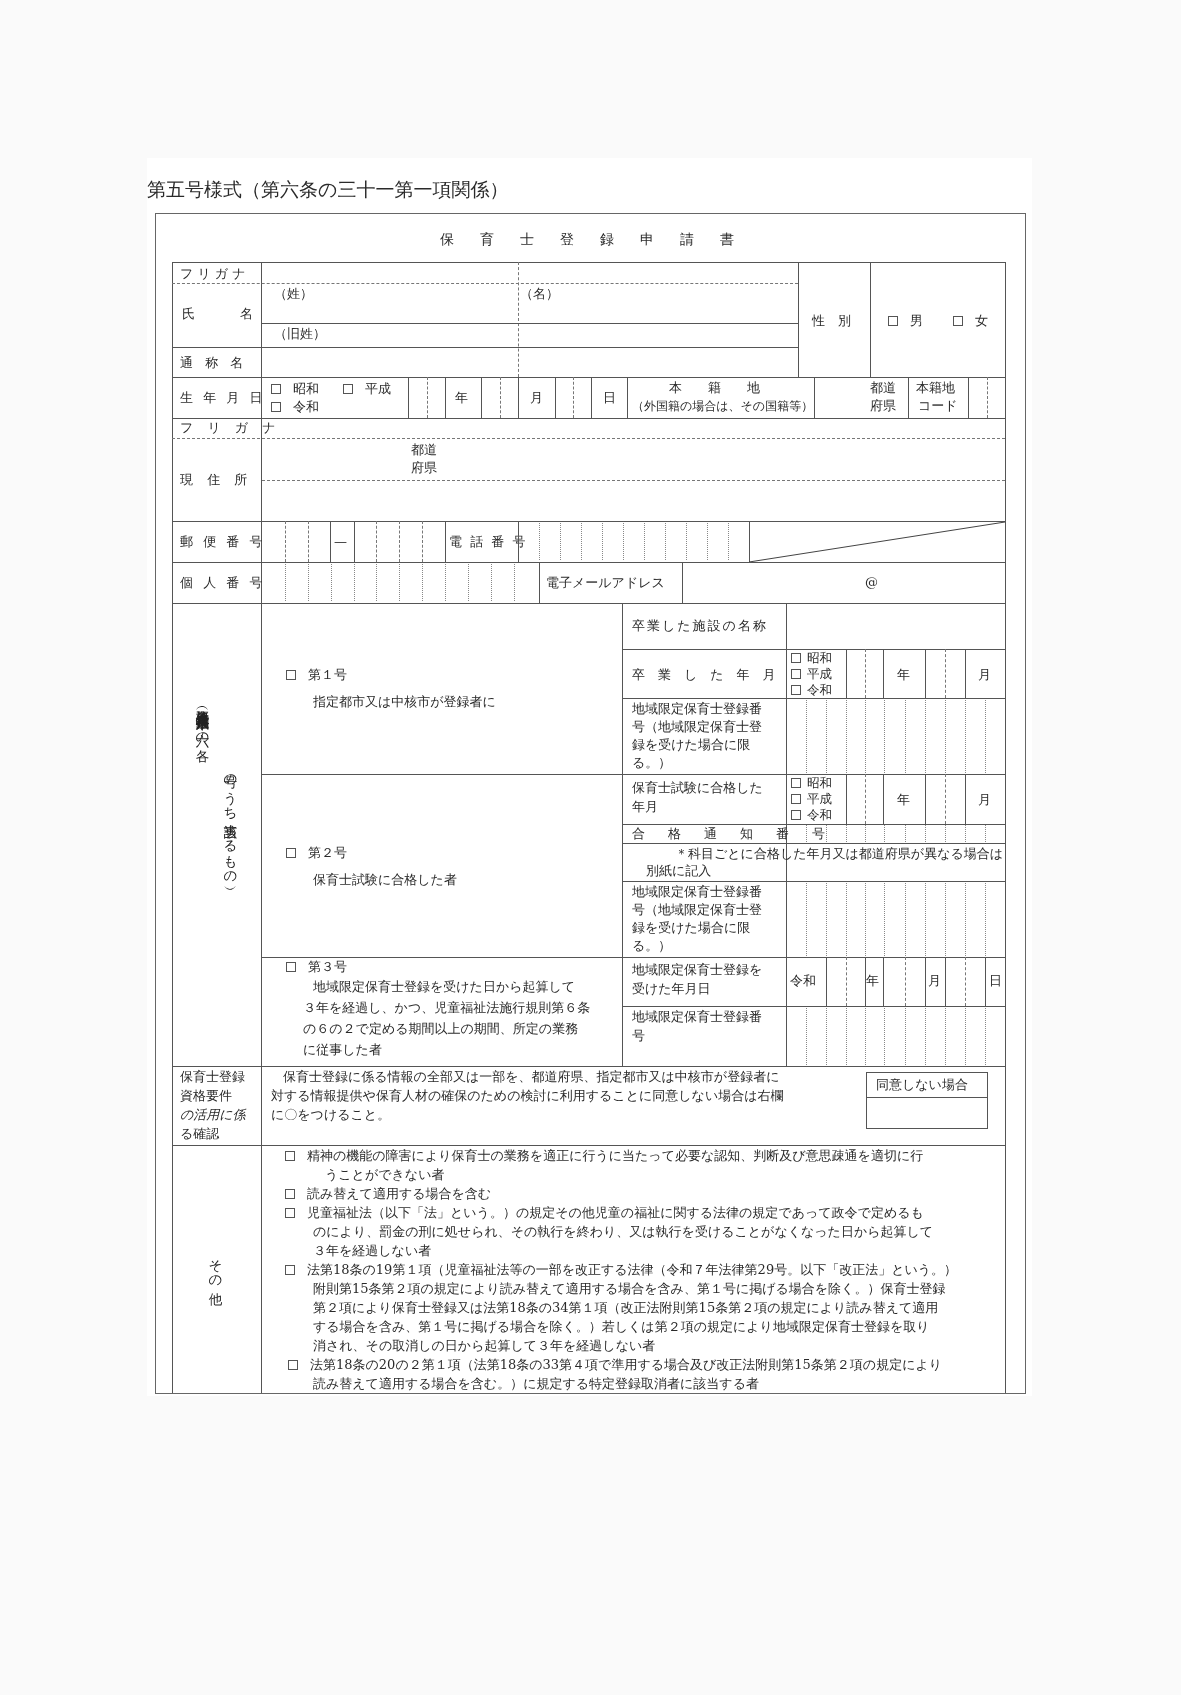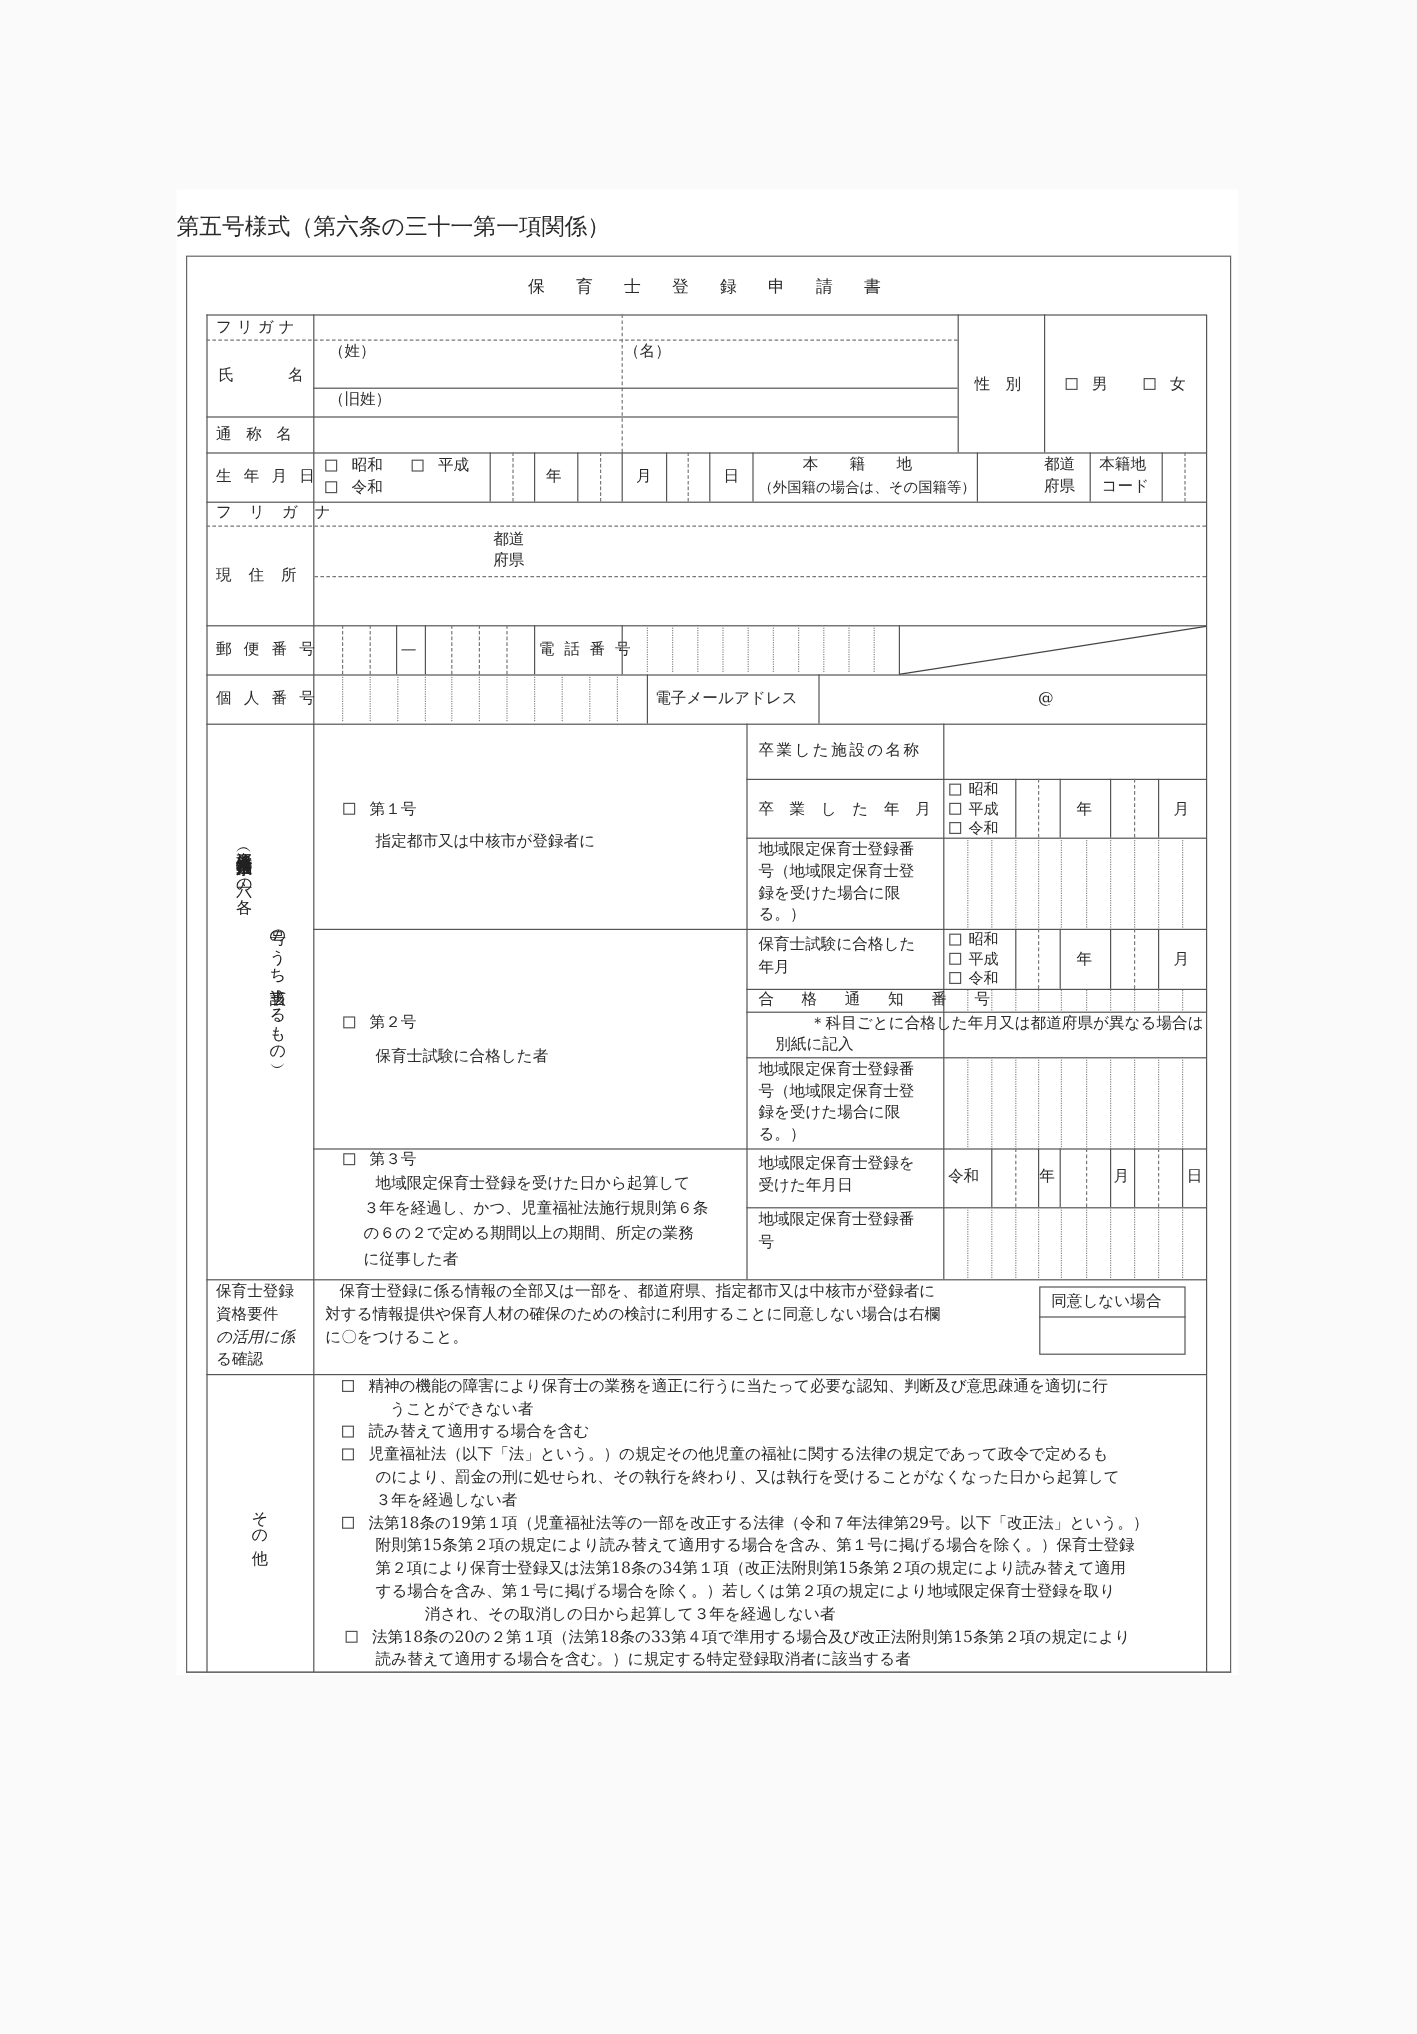--- a/index.html
+++ b/index.html
@@ -319,18 +319,18 @@
 <div class="t" style="left:285px;top:1186px;"><span class="cb"></span><span>読み替えて適用する場合を含む</span></div>
 
 <div class="t" style="left:285px;top:1205px;"><span class="cb"></span><span>児童福祉法（以下「法」という。）の規定その他児童の福祉に関する法律の規定であって政令で定めるも</span></div>
 <div class="t" style="left:313px;top:1224px;">のにより、罰金の刑に処せられ、その執行を終わり、又は執行を受けることがなくなった日から起算して</div>
 <div class="t" style="left:313px;top:1243px;">３年を経過しない者</div>
 
 <div class="t" style="left:285px;top:1262px;"><span class="cb"></span><span>法第18条の19第１項（児童福祉法等の一部を改正する法律（令和７年法律第29号。以下「改正法」という。）</span></div>
 <div class="t" style="left:313px;top:1281px;">附則第15条第２項の規定により読み替えて適用する場合を含み、第１号に掲げる場合を除く。）保育士登録</div>
 <div class="t" style="left:313px;top:1300px;">第２項により保育士登録又は法第18条の34第１項（改正法附則第15条第２項の規定により読み替えて適用</div>
 <div class="t" style="left:313px;top:1319px;">する場合を含み、第１号に掲げる場合を除く。）若しくは第２項の規定により地域限定保育士登録を取り</div>
-<div class="t" style="left:313px;top:1338px;margin-left:41px;">消され、その取消しの日から起算して３年を経過しない者</div>
+<div class="t" style="left:313px;top:1338px;">消され、その取消しの日から起算して３年を経過しない者</div>
 
 <div class="t" style="left:288px;top:1357px;"><span class="cb"></span><span>法第18条の20の２第１項（法第18条の33第４項で準用する場合及び改正法附則第15条第２項の規定により</span></div>
 <div class="t" style="left:313px;top:1376px;">読み替えて適用する場合を含む。）に規定する特定登録取消者に該当する者</div>
 
 <div class="hl" style="left:155px;top:1393px;width:871px;border-color:#666;"></div>
 
 </body></html>

